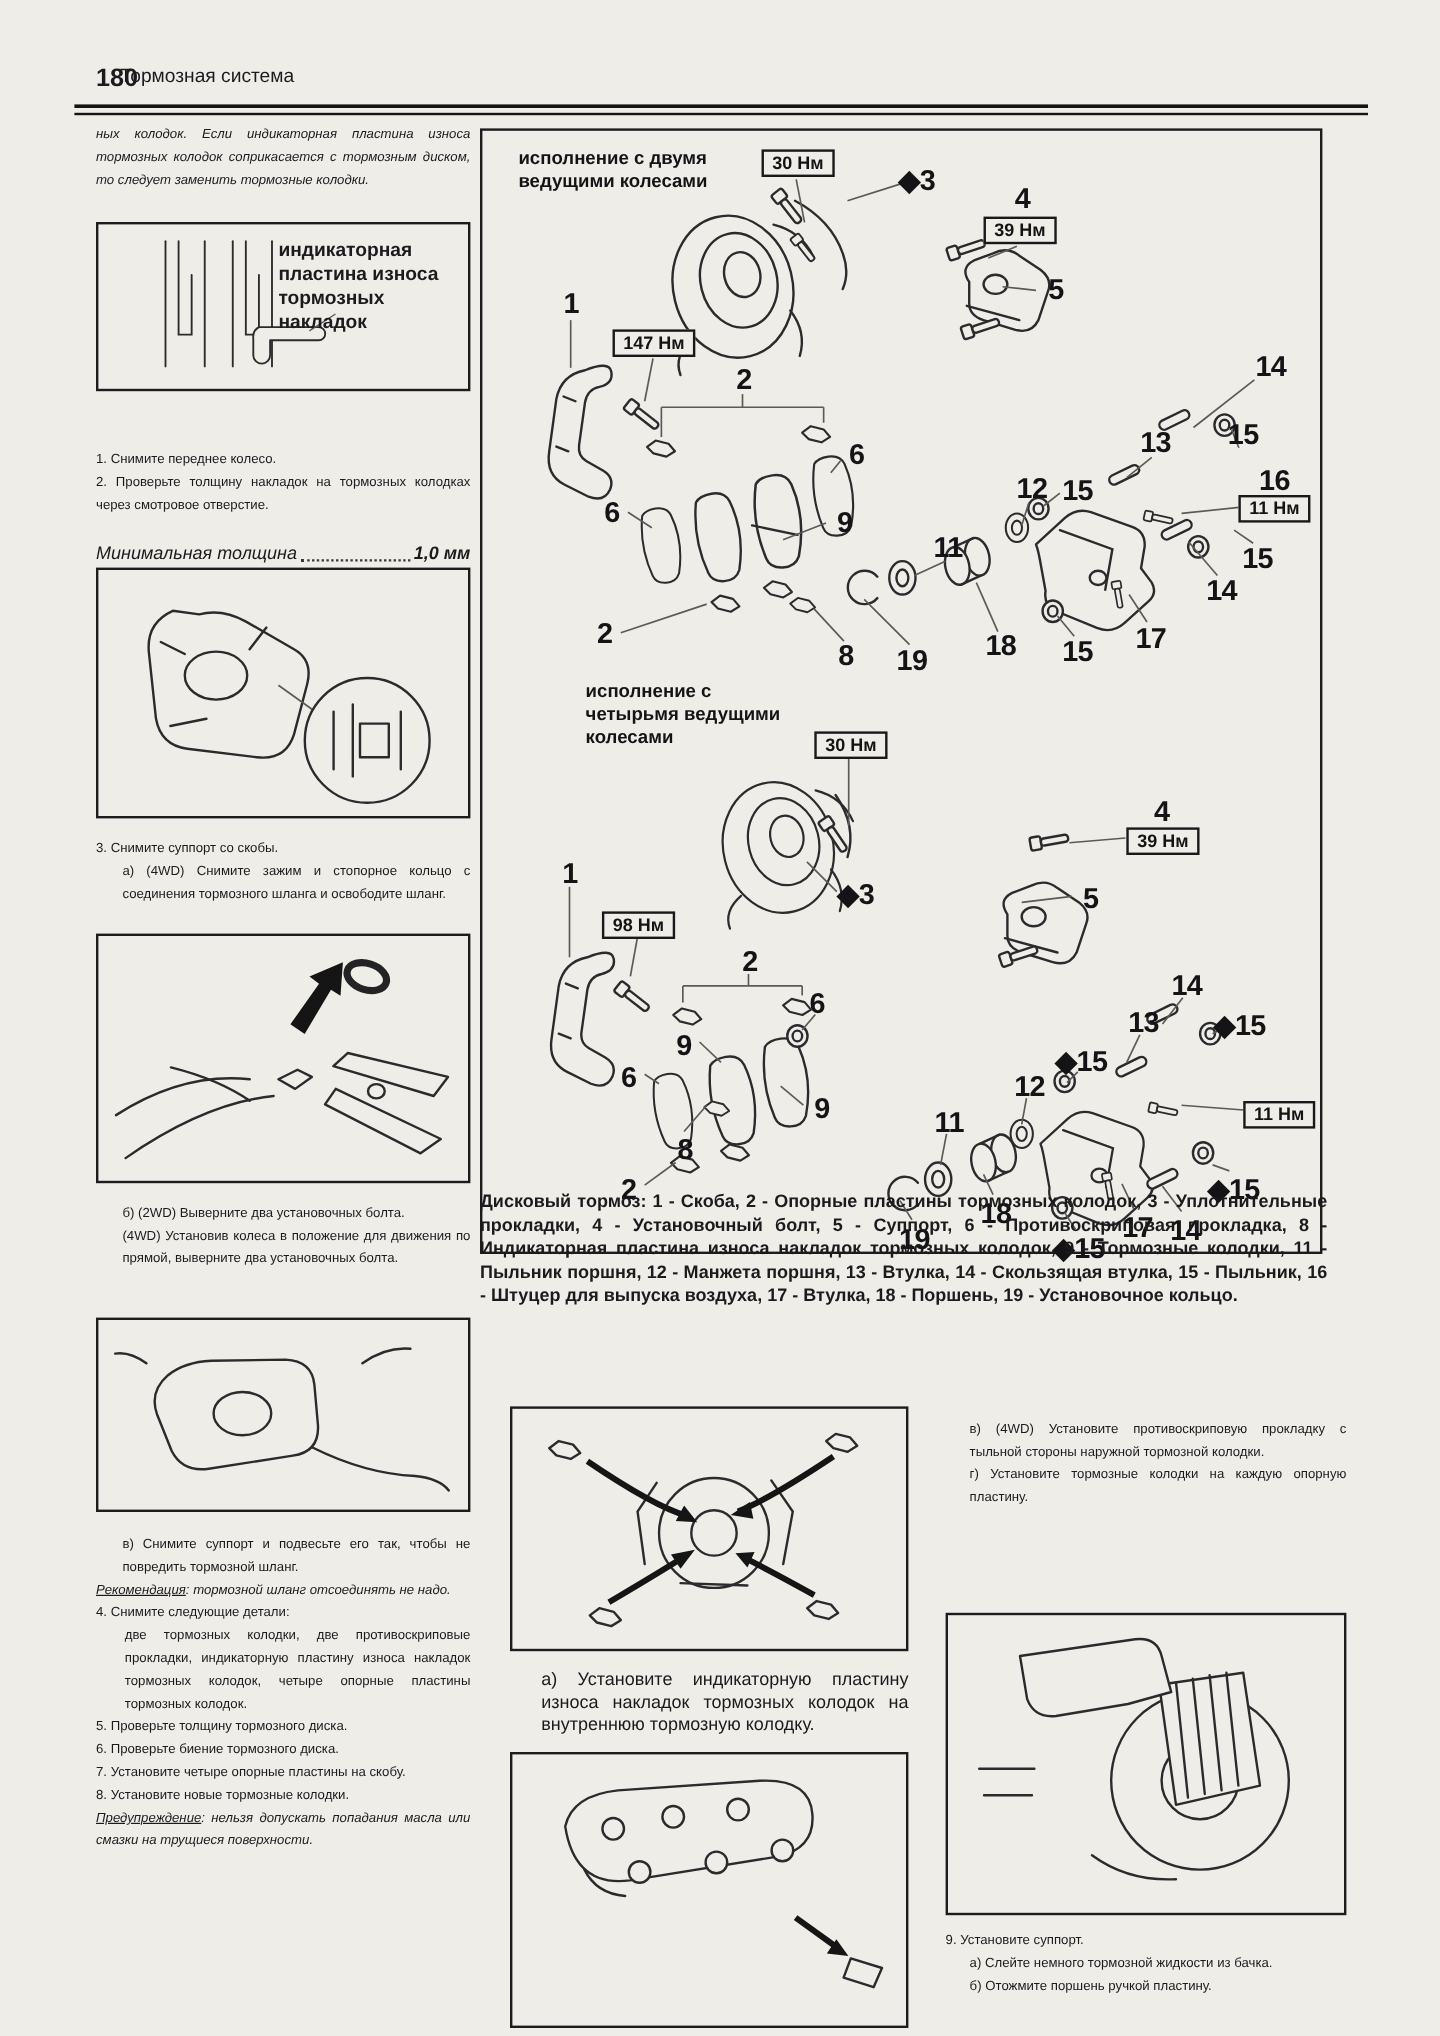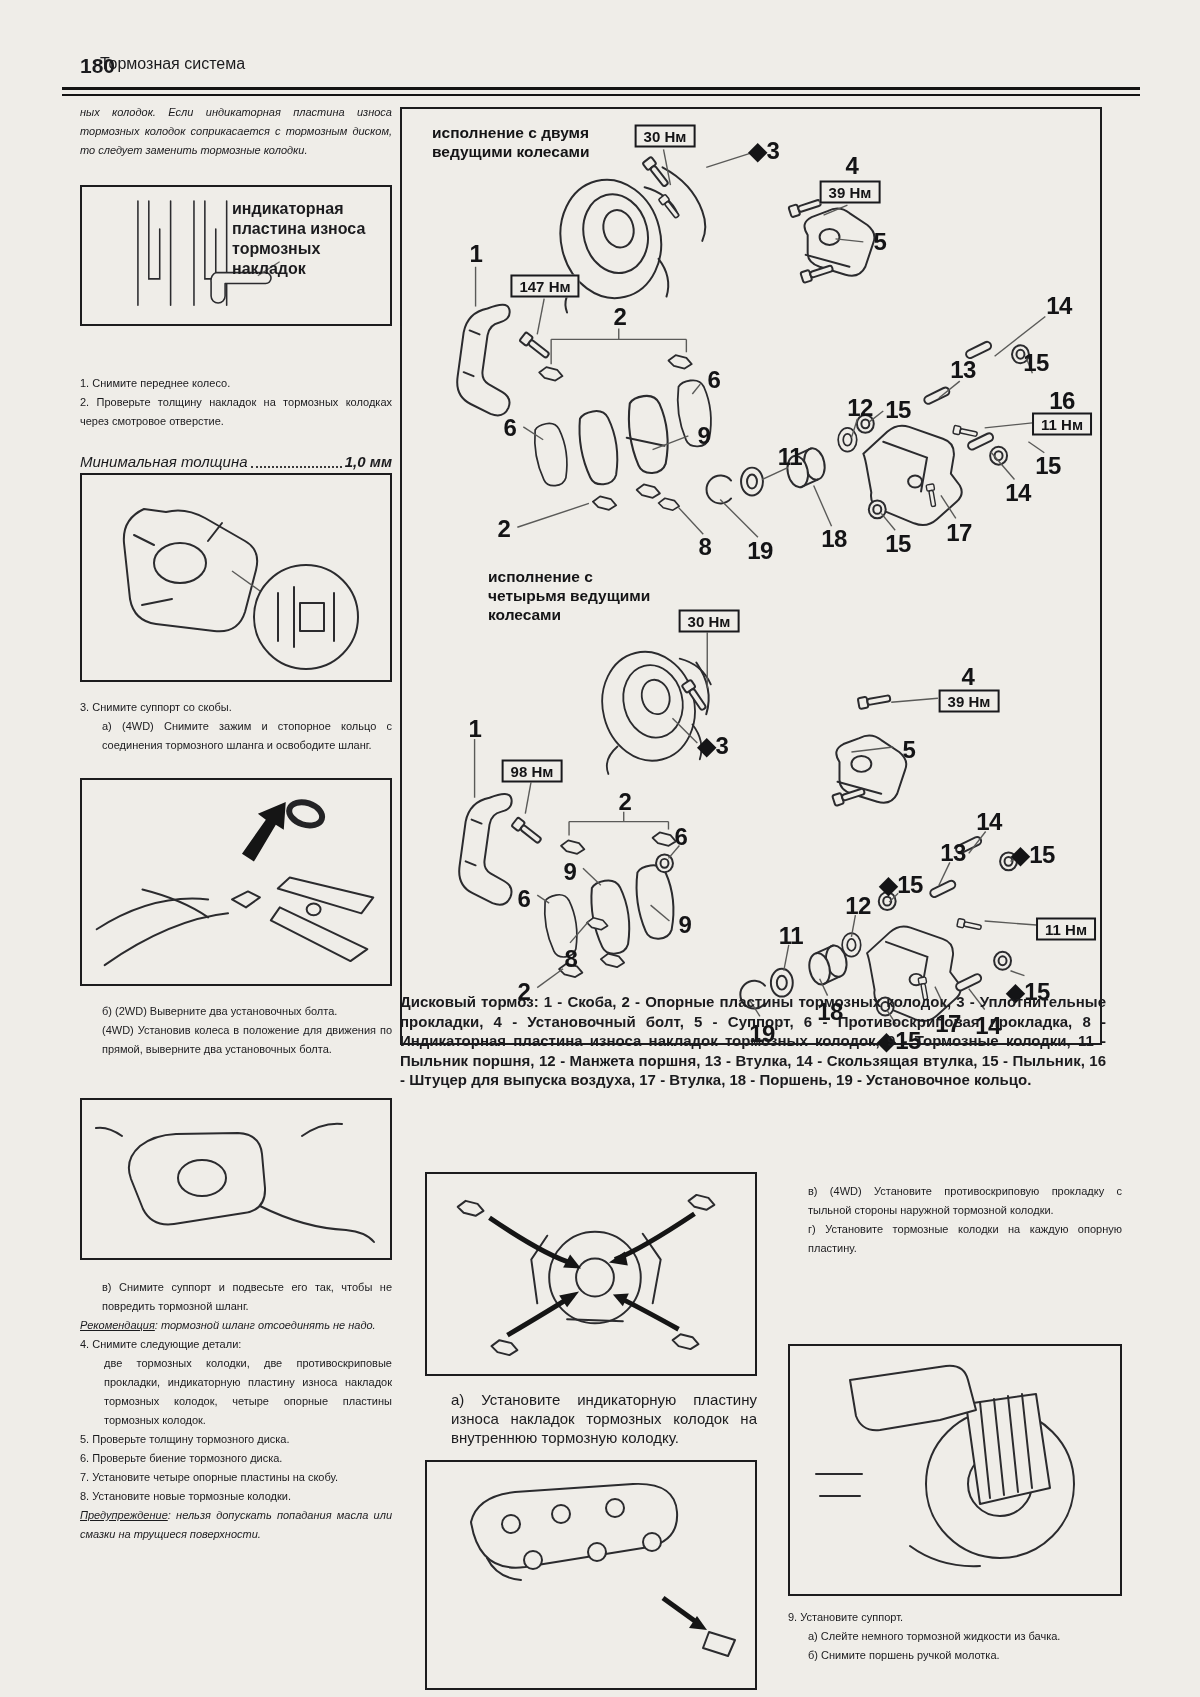--- a/index.html
+++ b/index.html
@@ -441,16 +441,16 @@
       <path class="s" d="M176,58 l70,-10 l14,94 l-70,16 z"></path>
       <path class="ln" d="M190,56 l10,96 M204,53 l10,96 M218,50 l10,96 M232,48 l10,94"></path>
       <path class="s" d="M60,34 l96,-14 q18,-2 22,14 l8,30 l-36,10 l-60,10 q-18,2 -24,-14 z"></path>
       <path class="ln" d="M26,128 h46 M30,150 h40 M120,200 q30,22 70,20"></path>
     </svg>
   </div>
 
   <div class="bcol-txt" style="left:788px;top:1608px;width:334px">
     <p class="txt">9. Установите суппорт.</p>
     <p class="txt" style="padding-left:20px">а) Слейте немного тормозной жидкости из бачка.</p>
-    <p class="txt" style="padding-left:20px">б) Снимите поршень ручкой молотка.</p>
+    <p class="txt" style="padding-left:20px">б) Отожмите поршень ручкой пластину.</p>
   </div>
 
 </div>
 
 </body></html>

